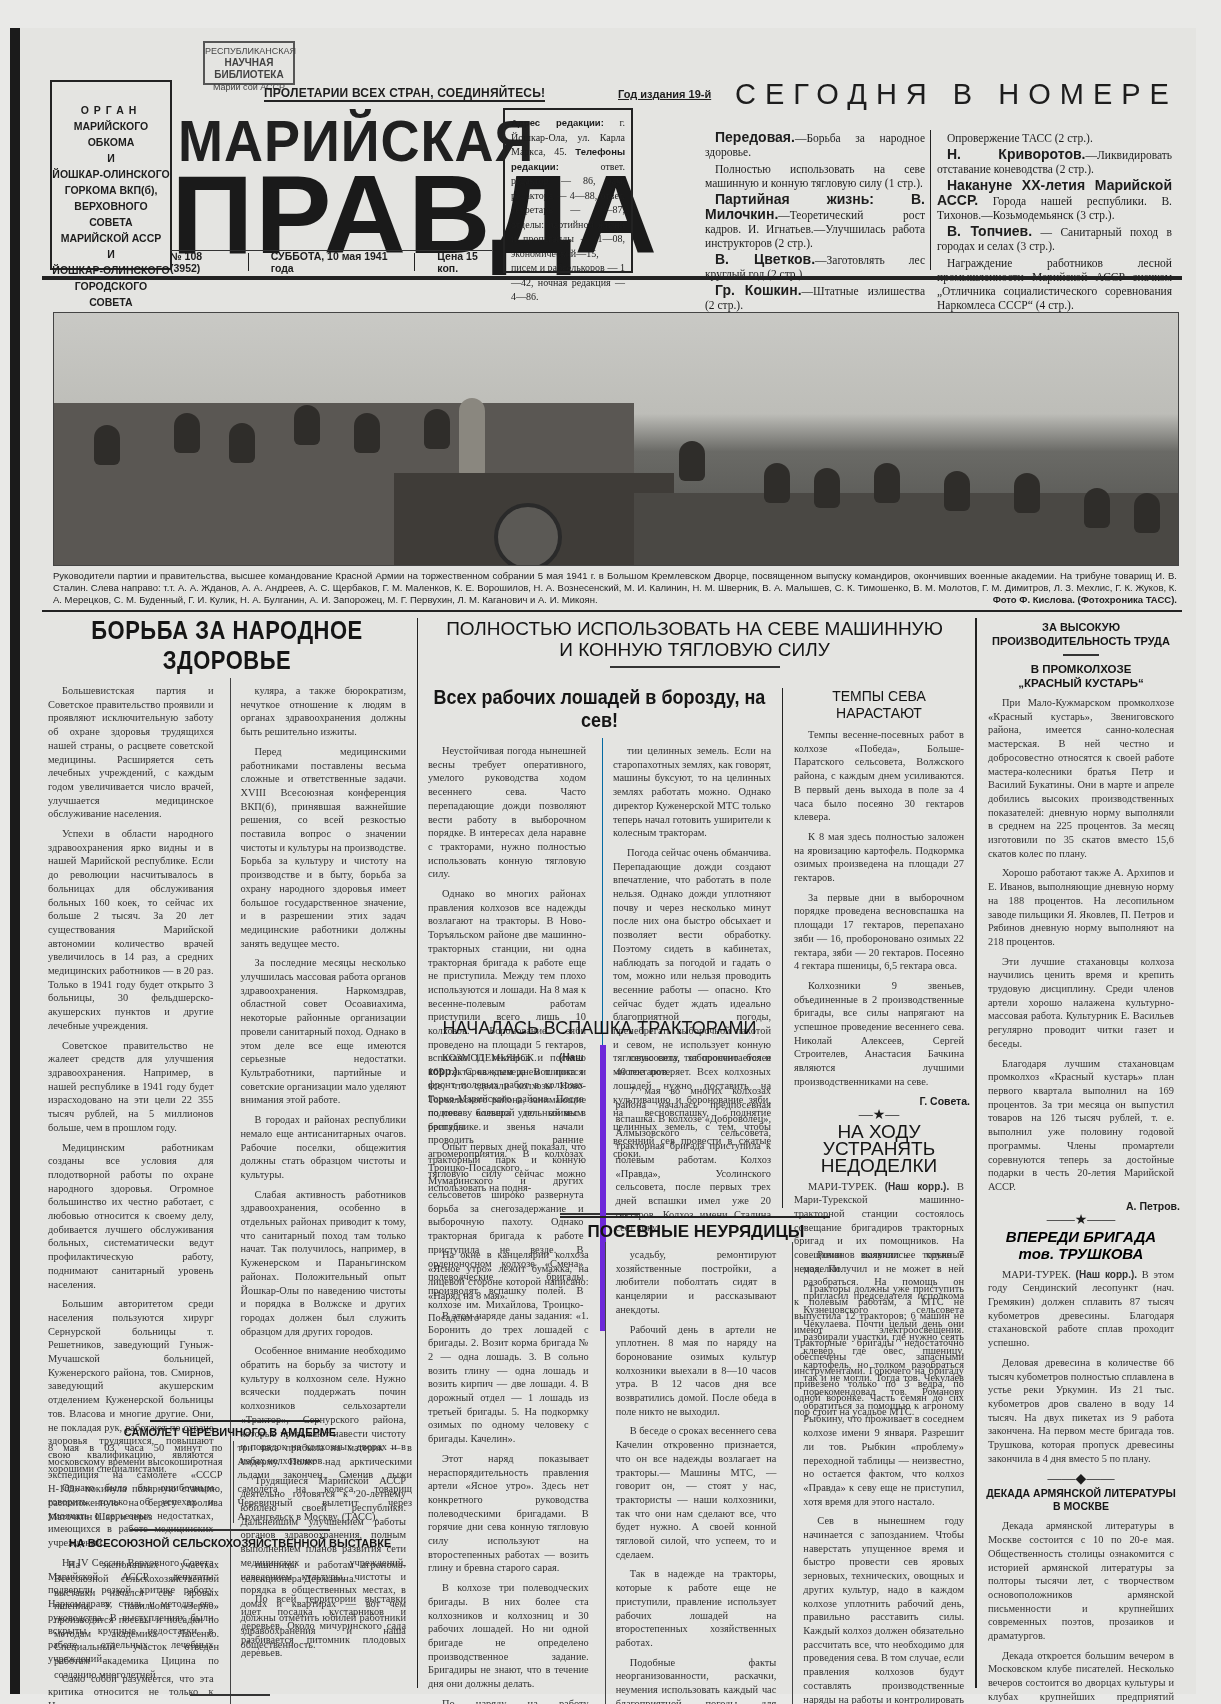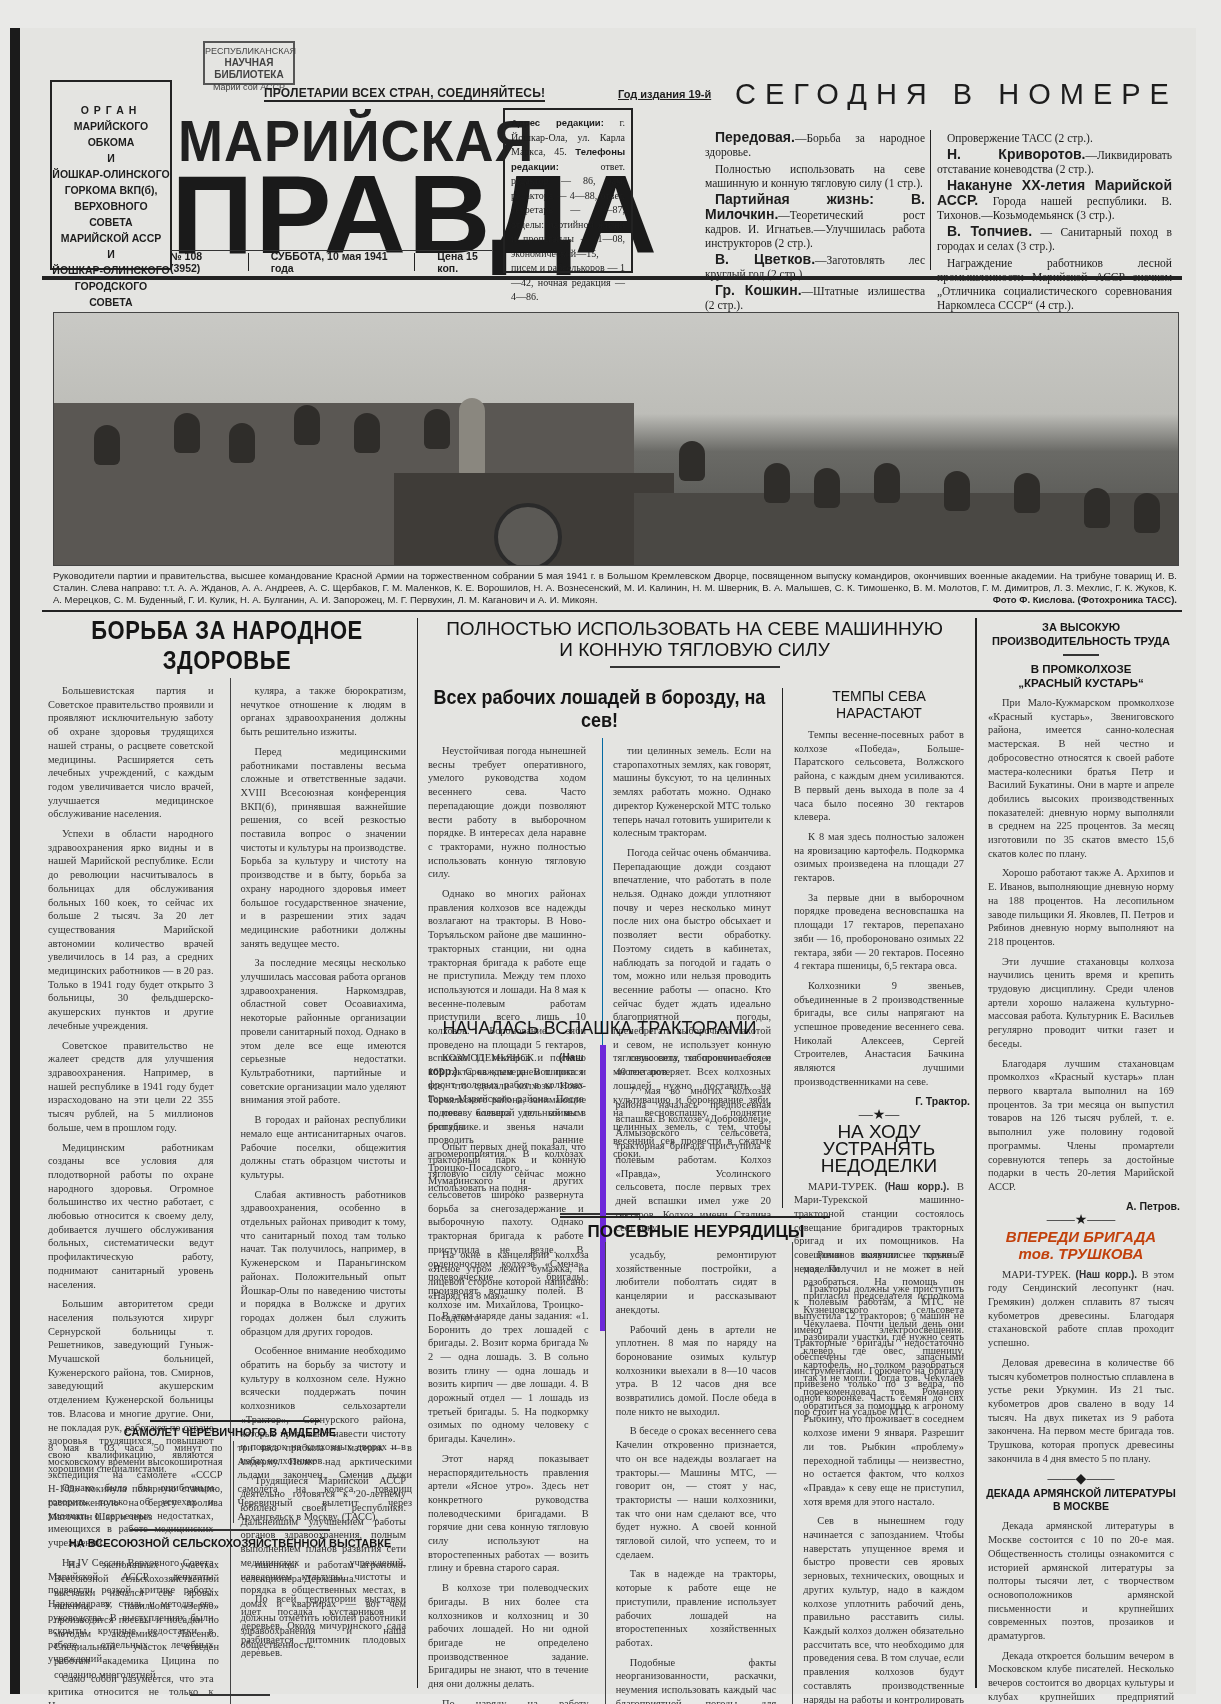--- a/index.html
+++ b/index.html
@@ -33,21 +33,21 @@
   .h-big{font-family:"Liberation Sans",sans-serif;font-weight:bold;text-align:center;color:#151515;}
   .body{font-size:10.4px;line-height:13.7px;text-align:justify;color:#333;}
   .body p{margin:6px;text-indent:14px;}
   .cols2{display:flex;gap:10px;}
   .cols2>div{flex:1;}
   .cols3{display:flex;gap:10px;}
   .cols3>div{flex:1;}
   .sig{text-align:right;font-family:"Liberation Sans",sans-serif;font-weight:bold;font-size:10.5px;margin-top:2px;}
   .star{text-align:center;font-size:14px;line-height:16px;}
   .corr{font-family:"Liberation Sans",sans-serif;font-weight:bold;font-size:10px;}
-  .italic-h{font-family:"Liberation Sans",sans-serif;font-weight:bold;font-style:italic;text-align:center;color:#c2410c;}
+  .italic-h{font-family:"Liberation Sans",sans-serif;font-weight:bold;font-style:italic;text-align:center;color:#000000;}
   .divider-short{height:2px;background:#333;margin:6px auto;}
 </style>
 </head>
 <body>
 
 <div class="page">
 
   <div class="abs stamp">
     <span>РЕСПУБЛИКАНСКАЯ</span>
     <b>НАУЧНАЯ БИБЛИОТЕКА</b>
@@ -197,21 +197,21 @@
     <div class="h-big" style="font-size:14px;font-weight:normal;line-height:17px">
       <div>ТЕМПЫ СЕВА</div>
       <div>НАРАСТАЮТ</div>
     </div>
     <div class="body" style="margin-top:6px">
       <p>Темпы весенне-посевных работ в колхозе «Победа», Больше-Паратского сельсовета, Волжского района, с каждым днем усиливаются. В первый день выхода в поле за 4 часа было посеяно 30 гектаров клевера.</p>
       <p>К 8 мая здесь полностью заложен на яровизацию картофель. Подкормка озимых произведена на площади 27 гектаров.</p>
       <p>За первые дни в выборочном порядке проведена весновспашка на площади 17 гектаров, перепахано зяби — 16, проборонованo озимых 22 гектара, зяби — 20 гектаров. Посеяно 4 гектара пшеницы, 6,5 гектара овса.</p>
       <p>Колхозники 9 звеньев, объединенные в 2 производственные бригады, все силы напрягают на успешное проведение весеннего сева. Николай Алексеев, Сергей Строителев, Анастасия Бачкина являются лучшими производственниками на севе.</p>
     </div>
-    <div class="sig">Г. Трактор.</div>
+    <div class="sig">Г. Совета.</div>
     <div class="star">—★—</div>
     <div class="h-big" style="font-size:19px;font-weight:normal;line-height:17px">
       <div>НА ХОДУ УСТРАНЯТЬ</div>
       <div>НЕДОДЕЛКИ</div>
     </div>
     <div class="body" style="margin-top:4px">
       <p><span>МАРИ-ТУРЕК.</span> <span class="corr">(Наш корр.).</span> <span>В Мари-Турекской машинно-тракторной станции состоялось совещание бригадиров тракторных бригад и их помощников. На совещании выявились крупные недоделки.</span></p>
       <p>Тракторы должны уже приступить к полевым работам, а МТС не выпустила 12 тракторов; 6 машин не имеют электроосвещения. Тракторные бригады недостаточно обеспечены запасными инструментами. Горючего на бригаду привезено только по 3 ведра, по одной воронке. Часть семян до сих пор стоит на усадьбе МТС.</p>
     </div>
   </div>

